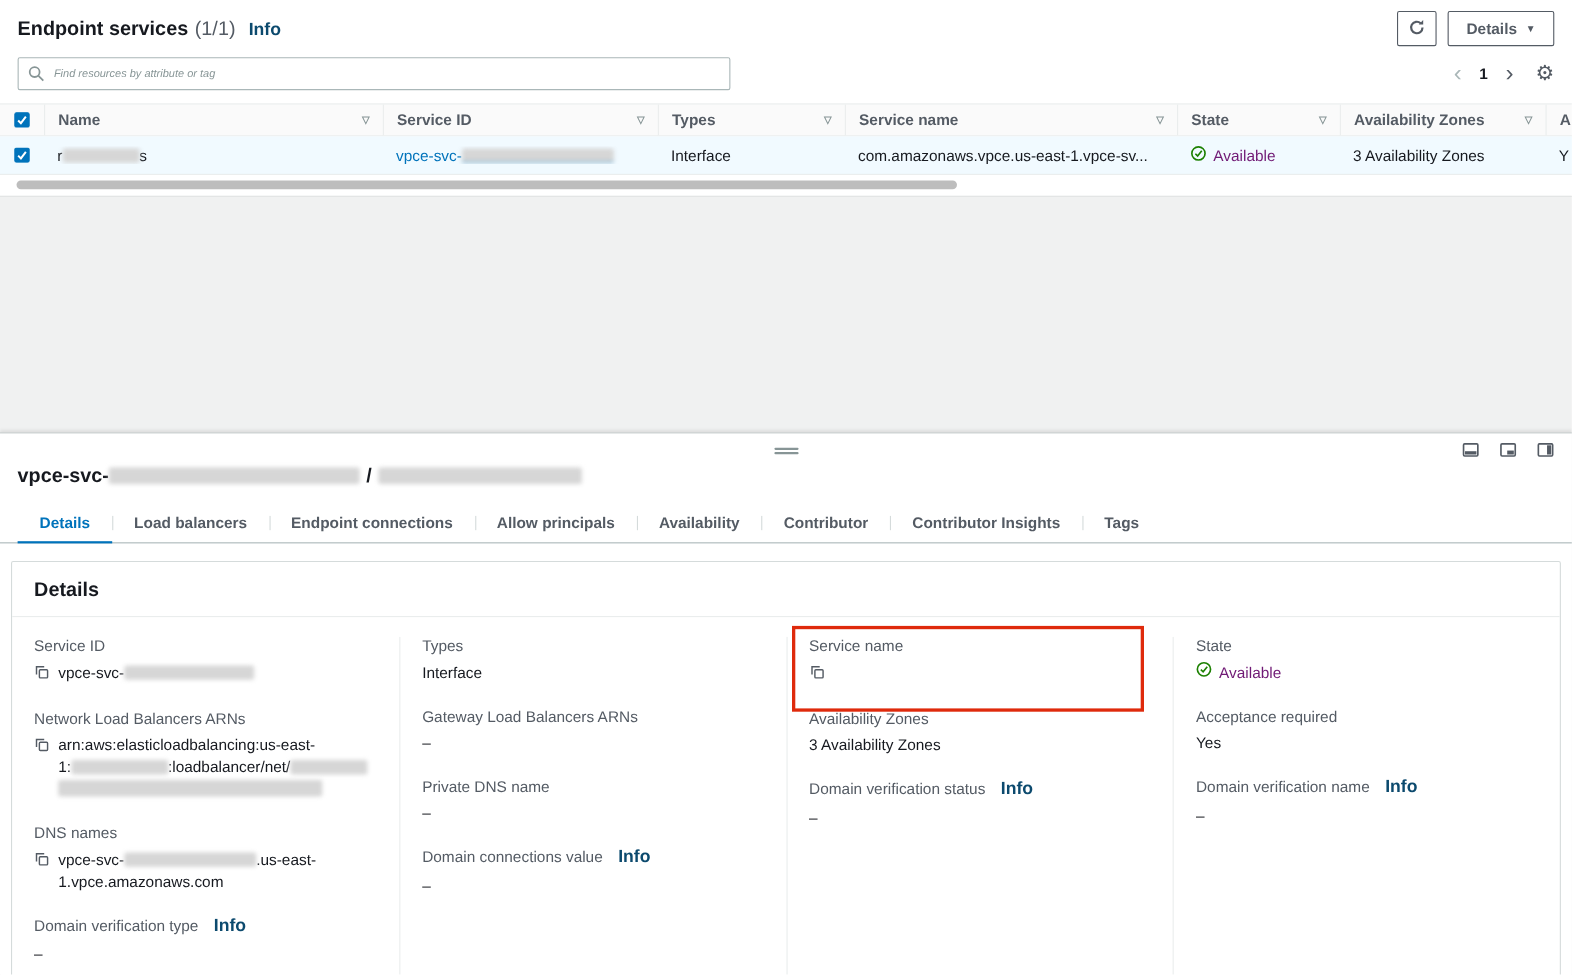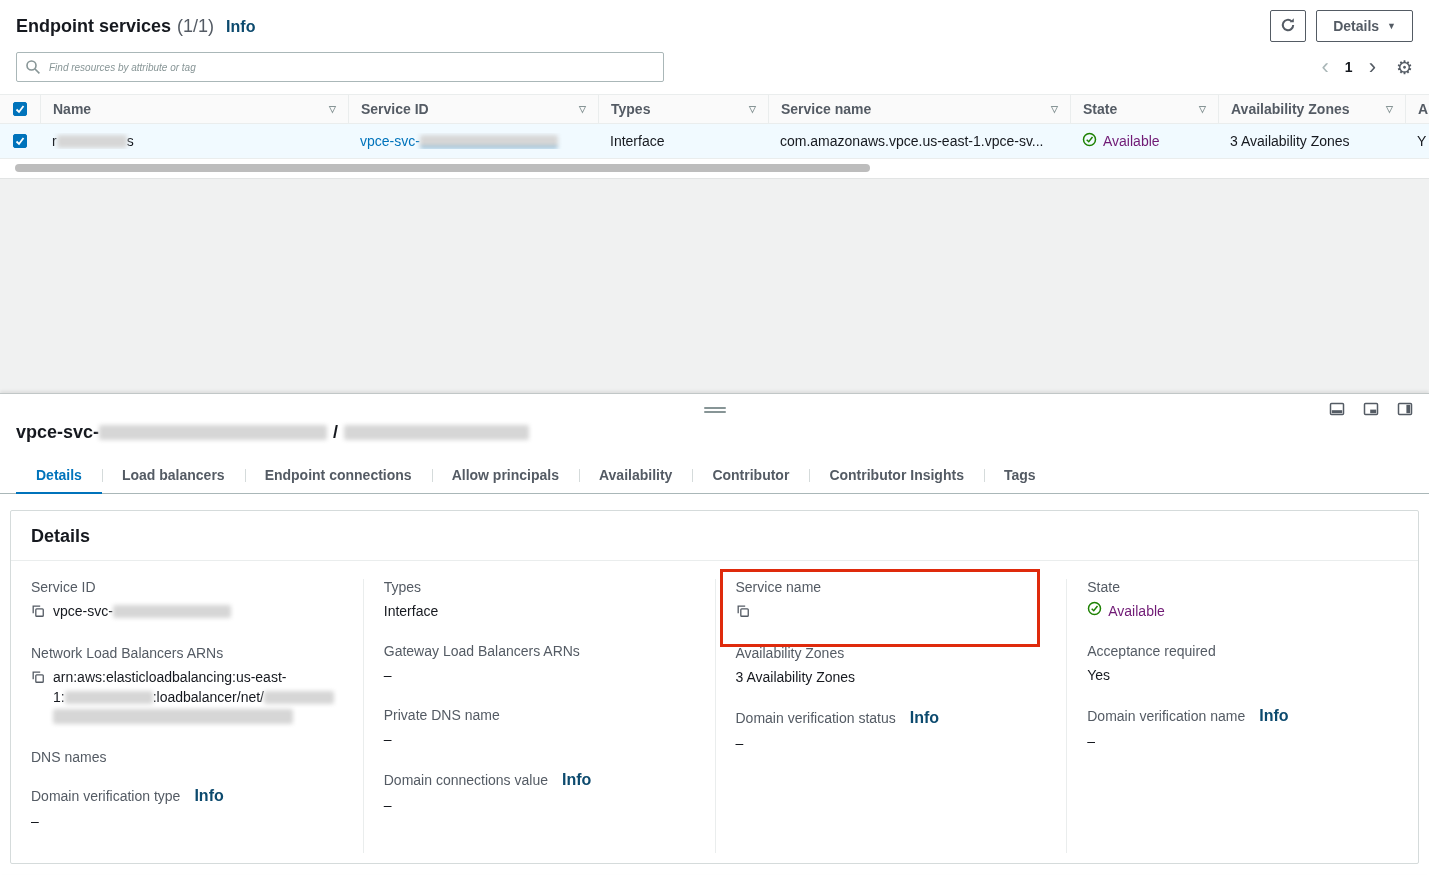--- a/index.html
+++ b/index.html
@@ -295,20 +295,32 @@
               </span>
               <span>
                 <span>arn:aws:elasticloadbalancing:us-east-</span><br>
                 <span>1:</span><span class="redact" style="width:88px"></span><span>:loadbalancer/net/</span><span class="redact" style="width:70px"></span><br>
                 <span class="redact tall" style="width:240px"></span>
               </span>
             </div>
           </div>
           <div class="field">
             <div class="field-label">DNS names</div>
+            <div class="field-value value-with-icon">
+              <span class="copy-icon">
+                <svg width="14" height="14" viewBox="0 0 16 16">
+                    <rect x="5.5" y="5.5" width="8.5" height="8.5" rx="1" fill="none" stroke="currentColor" stroke-width="1.5"></rect>
+                    <path d="M10.5 2.5H2.5v8" fill="none" stroke="currentColor" stroke-width="1.5"></path>
+                  </svg>
+              </span>
+              <span>
+                <span>vpce-svc-</span><span class="redact" style="width:120px"></span><span>.us-east-</span><br>
+                <span>1.vpce.amazonaws.com</span>
+              </span>
+            </div>
           </div>
           <div class="field">
             <div class="field-label">
               <span>Domain verification type</span>
               <a class="info-link">Info</a>
             </div>
             <div class="field-value">–</div>
           </div>
         </div>
 

